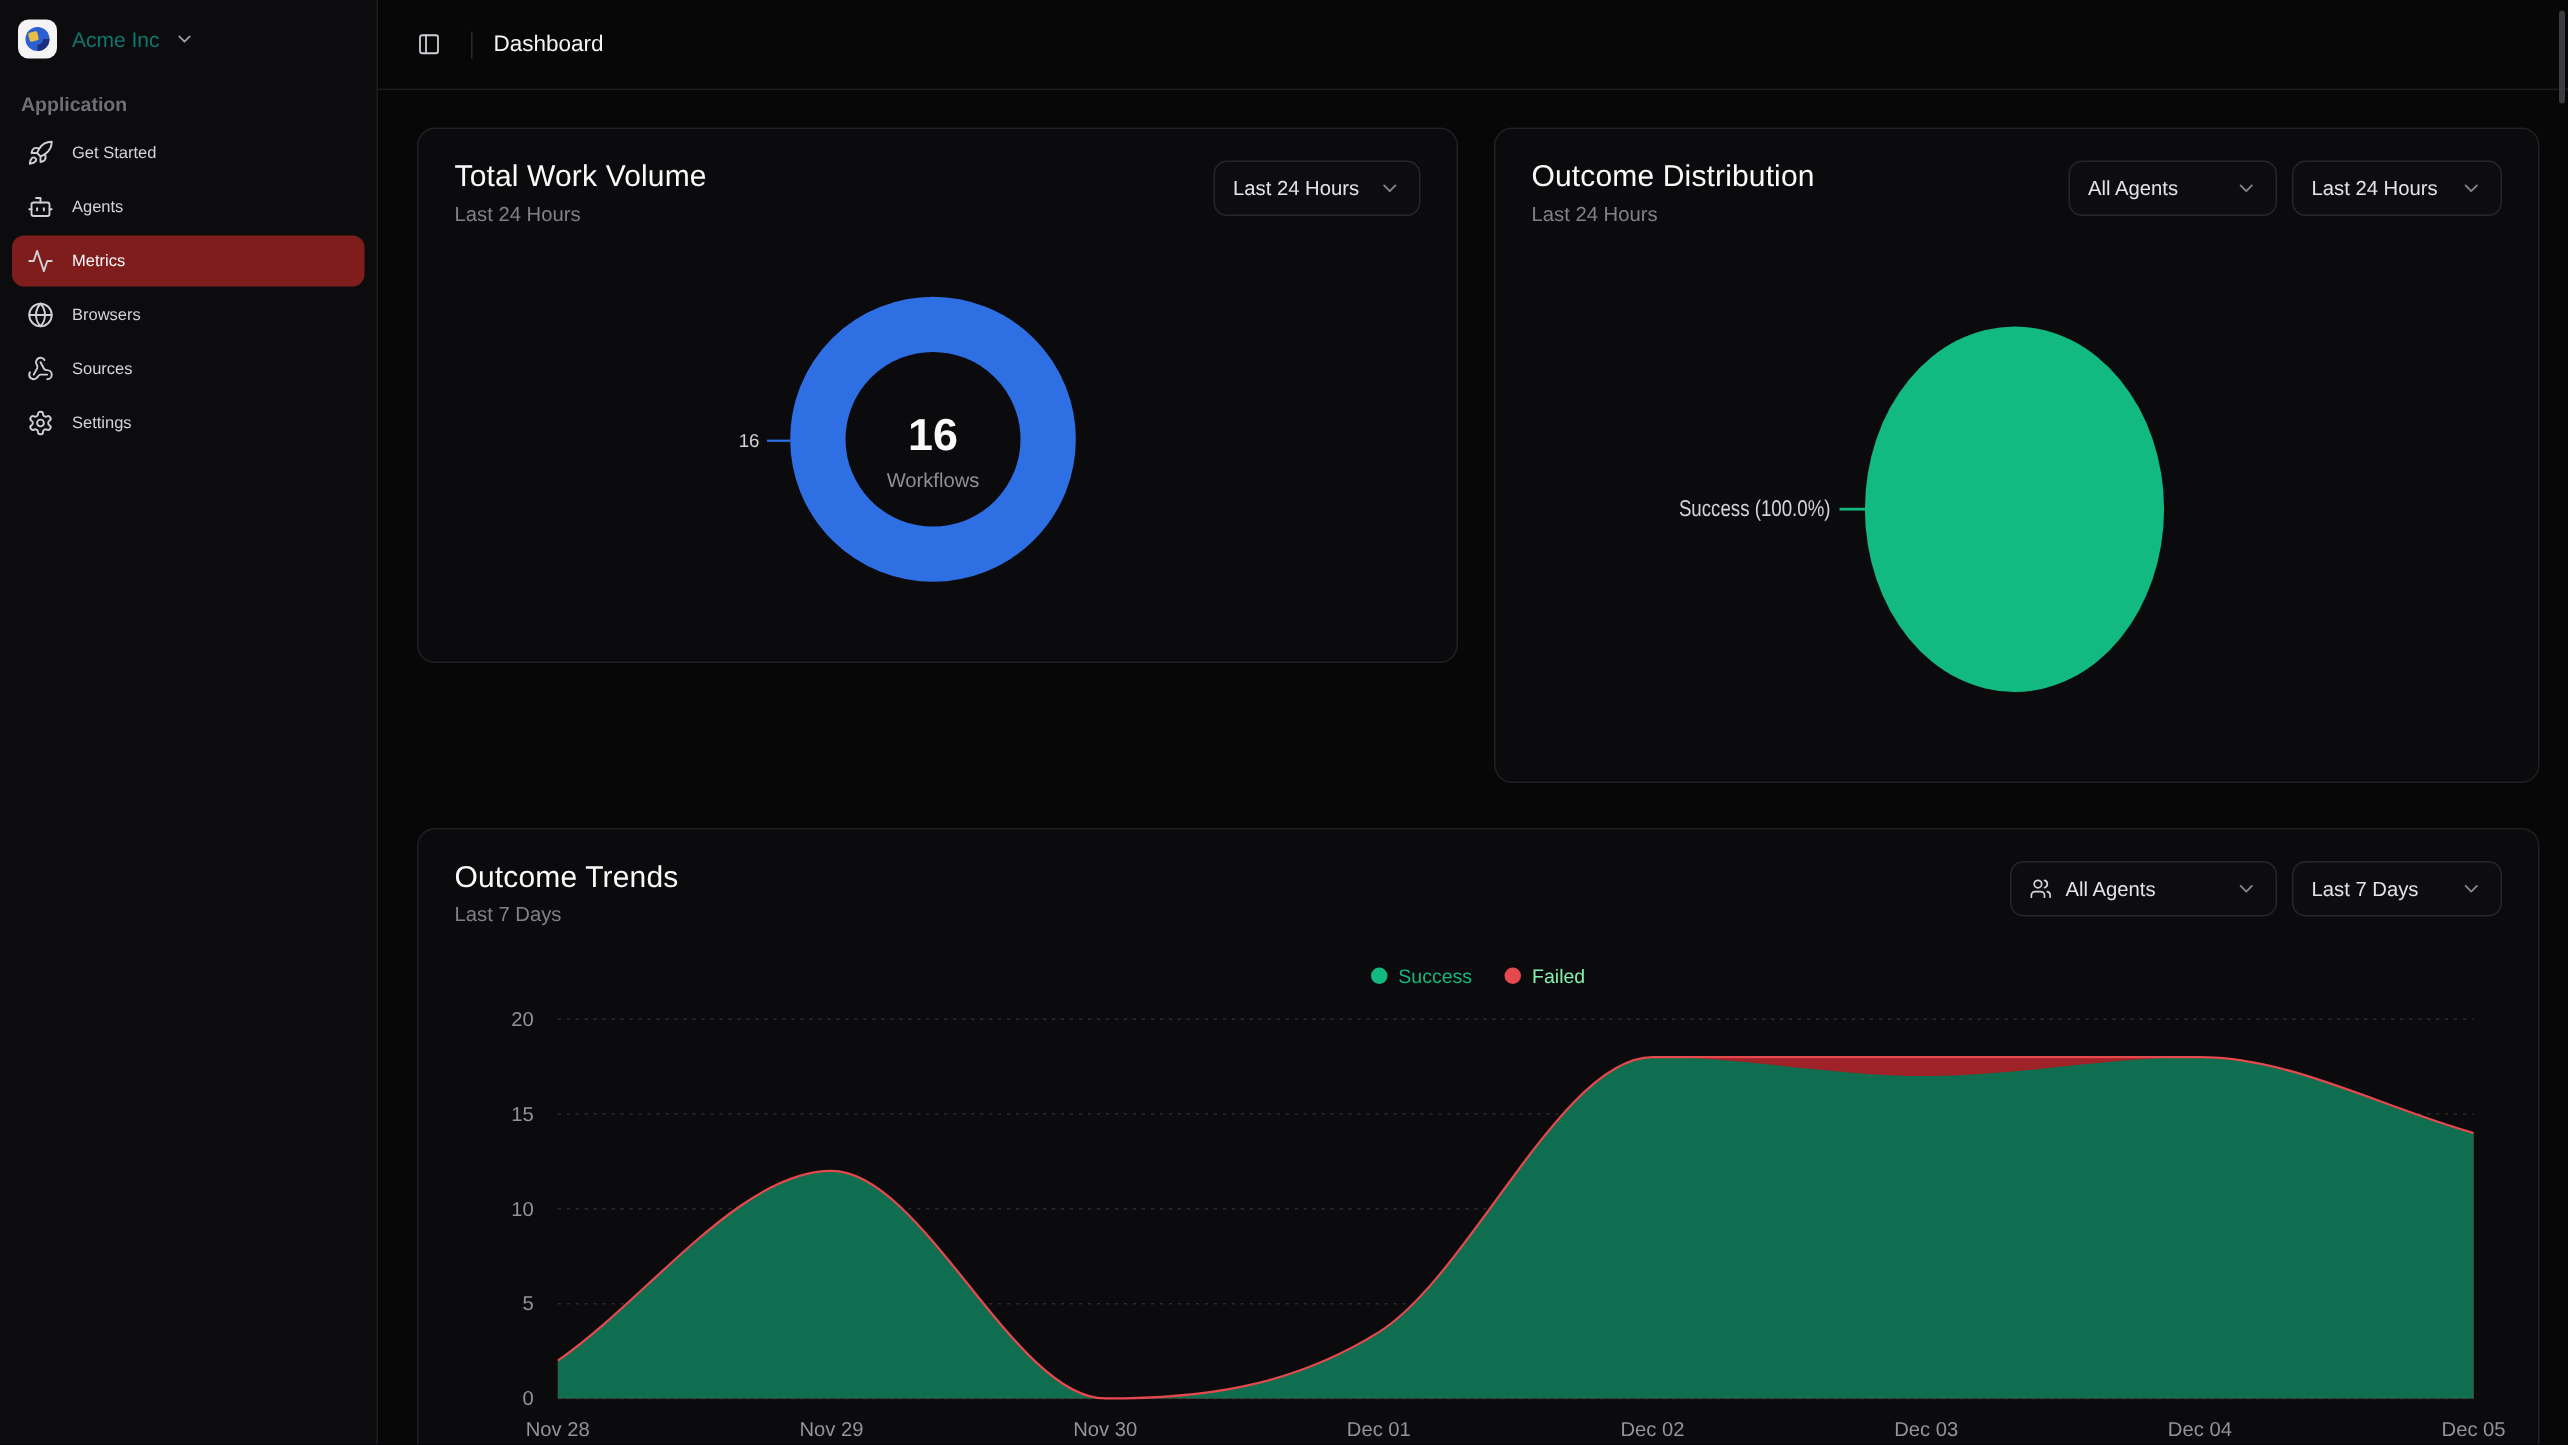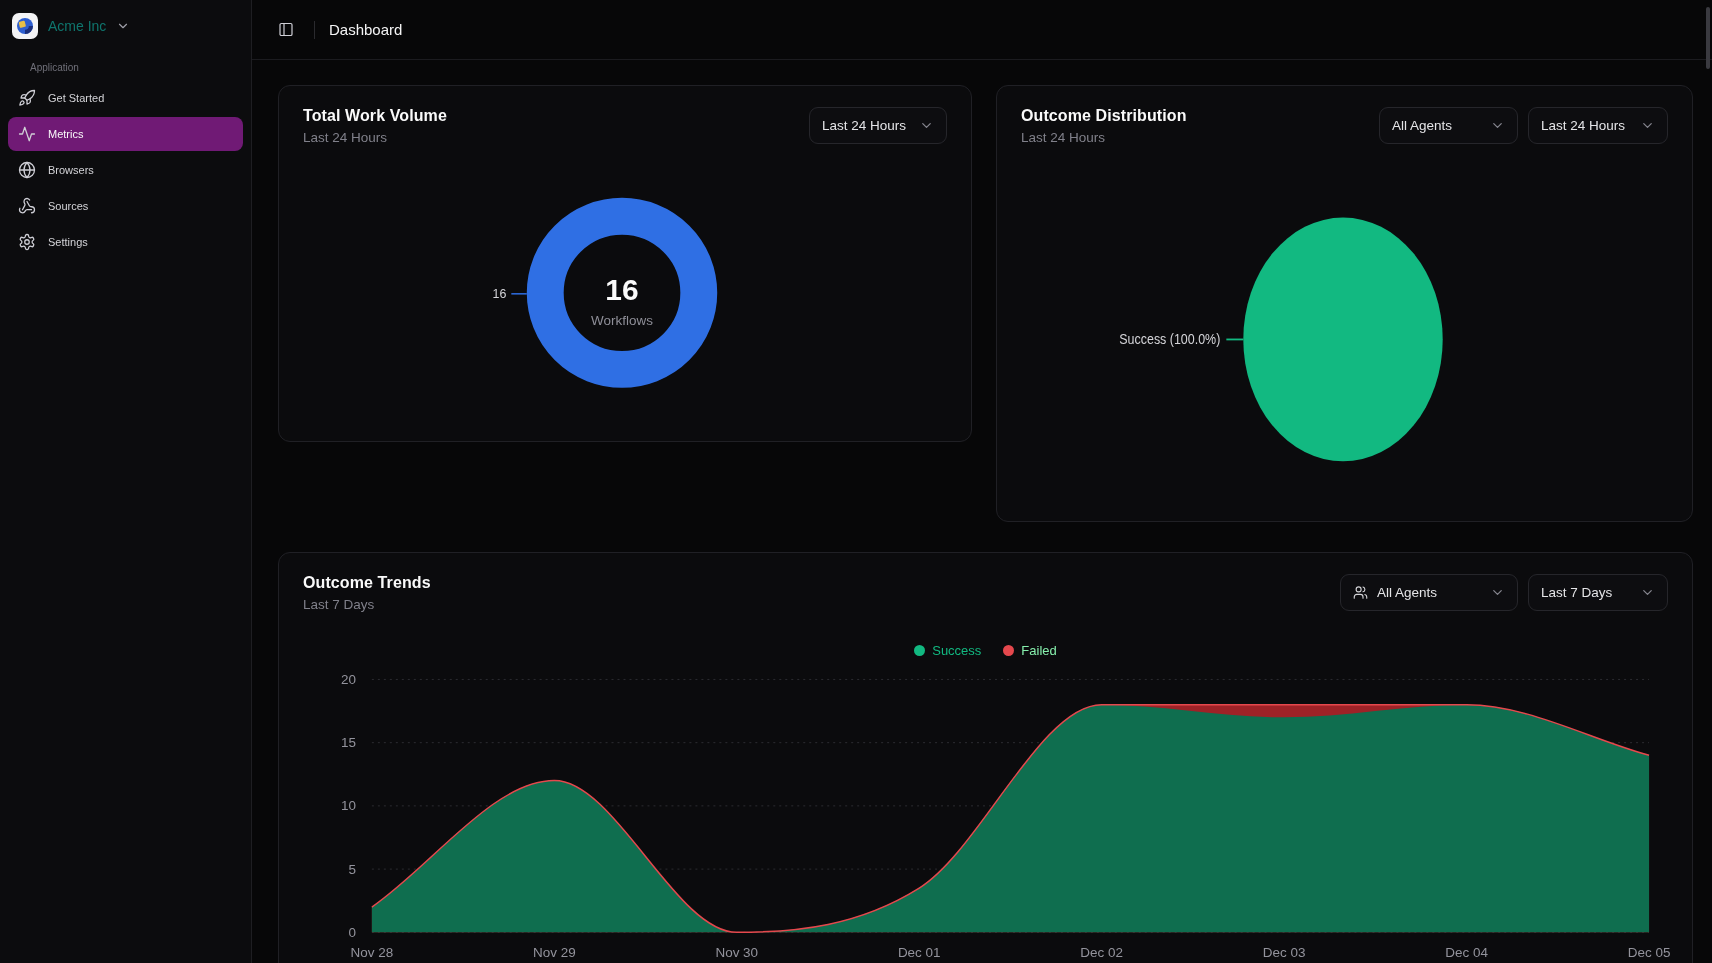--- a/index.html
+++ b/index.html
@@ -15,26 +15,26 @@
   
   .sidebar {
     width:252px; flex-shrink:0; height:100%;
     background:#0c0c0e; border-right:1px solid #1e1e22;
     padding:8px;
   }
   .org-row { display:flex; align-items:center; gap:10px; height:36px; padding:0 4px; border-radius:8px; cursor:pointer; }
   .logo { width:26px; height:26px; border-radius:7px; background:#f4f4f5; display:flex; align-items:center; justify-content:center; flex-shrink:0; }
   .org-name { font-size:14px; color:#0f766e; }
   .org-chevron { color:#9f9fa8; display:flex; }
-  .nav-section-label { font-size:10px; color:#6f6f78; padding:0 6px; margin:18px 0 8px 16px; }
+  .nav-section-label { font-size:13px; color:#6f6f78; padding:0 6px; margin:18px 0 8px 0;font-weight:bold; }
   .nav-item {
     display:flex; align-items:center; gap:12px; height:34px; padding:0 10px;
     border-radius:8px; font-size:11px; color:#d4d4d8; margin:0 0 2px 0; cursor:pointer;
   }
-  .nav-item.active { background:#701a75; color:#fafafa; }
+  .nav-item.active { background:#7f1d1d; color:#fafafa; }
   .nav-item .nav-icon { display:flex; color:#cfcfd6; }
   .nav-item svg { width:18px; height:18px; }
 
   
   .main { flex:1; display:flex; flex-direction:column; min-width:0; background:#070708; }
   .topbar {
     height:60px; flex-shrink:0; display:flex; align-items:center; gap:14px;
     padding:0 20px; border-bottom:1px solid #1b1b1f;
   }
   .icon-btn { display:flex; align-items:center; justify-content:center; width:28px; height:28px; border-radius:6px; color:#cfcfd6; cursor:pointer; background:transparent; border:none; }
@@ -48,21 +48,21 @@
   .card {
     position:relative; background:#0b0b0d;
     border:1px solid #202025; border-radius:12px;
   }
   .card-wv { width:694px; height:357px; }
   .card-od { width:697px; height:437px; }
   .card-trends { width:1415px; height:455px; margin-top:30px; }
   .card-partial { width:1415px; height:40px; margin-top:24px; border-radius:12px 12px 0 0; border-bottom:none; }
 
   .card-header { display:flex; justify-content:space-between; align-items:flex-start; padding:21px 24px 0 24px; position:relative; z-index:2; }
-  .card-title { font-size:16px; font-weight:700; color:#fafafa; letter-spacing:.1px; }
+  .card-title { font-size:20px; font-weight:400; color:#fafafa; letter-spacing:.1px; }
   .card-subtitle { font-size:13.5px; color:#80808a; margin-top:5px; }
   .filters { display:flex; gap:10px; }
   .select-btn {
     height:37px; border:1px solid #26262b; border-radius:9px; background:#0d0d10;
     display:flex; align-items:center; justify-content:space-between; gap:10px;
     padding:0 12px; font-size:13.5px; color:#e4e4e7; cursor:pointer;
   }
   .select-btn .sel-left { display:flex; align-items:center; gap:9px; }
   .select-btn .sel-icon { display:flex; color:#d4d4d8; }
   .select-btn .sel-icon svg { width:15px; height:15px; }
@@ -112,20 +112,33 @@
       <div class="nav-item">
         <span class="nav-icon">
           <svg viewBox="0 0 24 24" fill="none" stroke="currentColor" stroke-width="1.7" stroke-linecap="round" stroke-linejoin="round">
               <path d="M4.5 16.5c-1.5 1.26-2 5-2 5s3.74-.5 5-2c.71-.84.7-2.13-.09-2.91a2.18 2.18 0 0 0-2.91-.09z"></path>
               <path d="m12 15-3-3a22 22 0 0 1 2-3.95A12.88 12.88 0 0 1 22 2c0 2.72-.78 7.5-6 11a22.35 22.35 0 0 1-4 2z"></path>
               <path d="M9 12H4s.55-3.03 2-4c1.62-1.08 5 0 5 0"></path>
               <path d="M12 15v5s3.03-.55 4-2c1.08-1.62 0-5 0-5"></path>
             </svg>
         </span>
         <span>Get Started</span>
+      </div>
+      <div class="nav-item">
+        <span class="nav-icon">
+          <svg viewBox="0 0 24 24" fill="none" stroke="currentColor" stroke-width="1.7" stroke-linecap="round" stroke-linejoin="round">
+              <path d="M12 8V4H8"></path>
+              <rect width="16" height="12" x="4" y="8" rx="2"></rect>
+              <path d="M2 14h2"></path>
+              <path d="M20 14h2"></path>
+              <path d="M15 13v2"></path>
+              <path d="M9 13v2"></path>
+            </svg>
+        </span>
+        <span>Agents</span>
       </div>
       <div class="nav-item active">
         <span class="nav-icon">
           <svg viewBox="0 0 24 24" fill="none" stroke="currentColor" stroke-width="1.7" stroke-linecap="round" stroke-linejoin="round">
               <path d="M22 12h-4l-3 9L9 3l-3 9H2"></path>
             </svg>
         </span>
         <span>Metrics</span>
       </div>
       <div class="nav-item">

